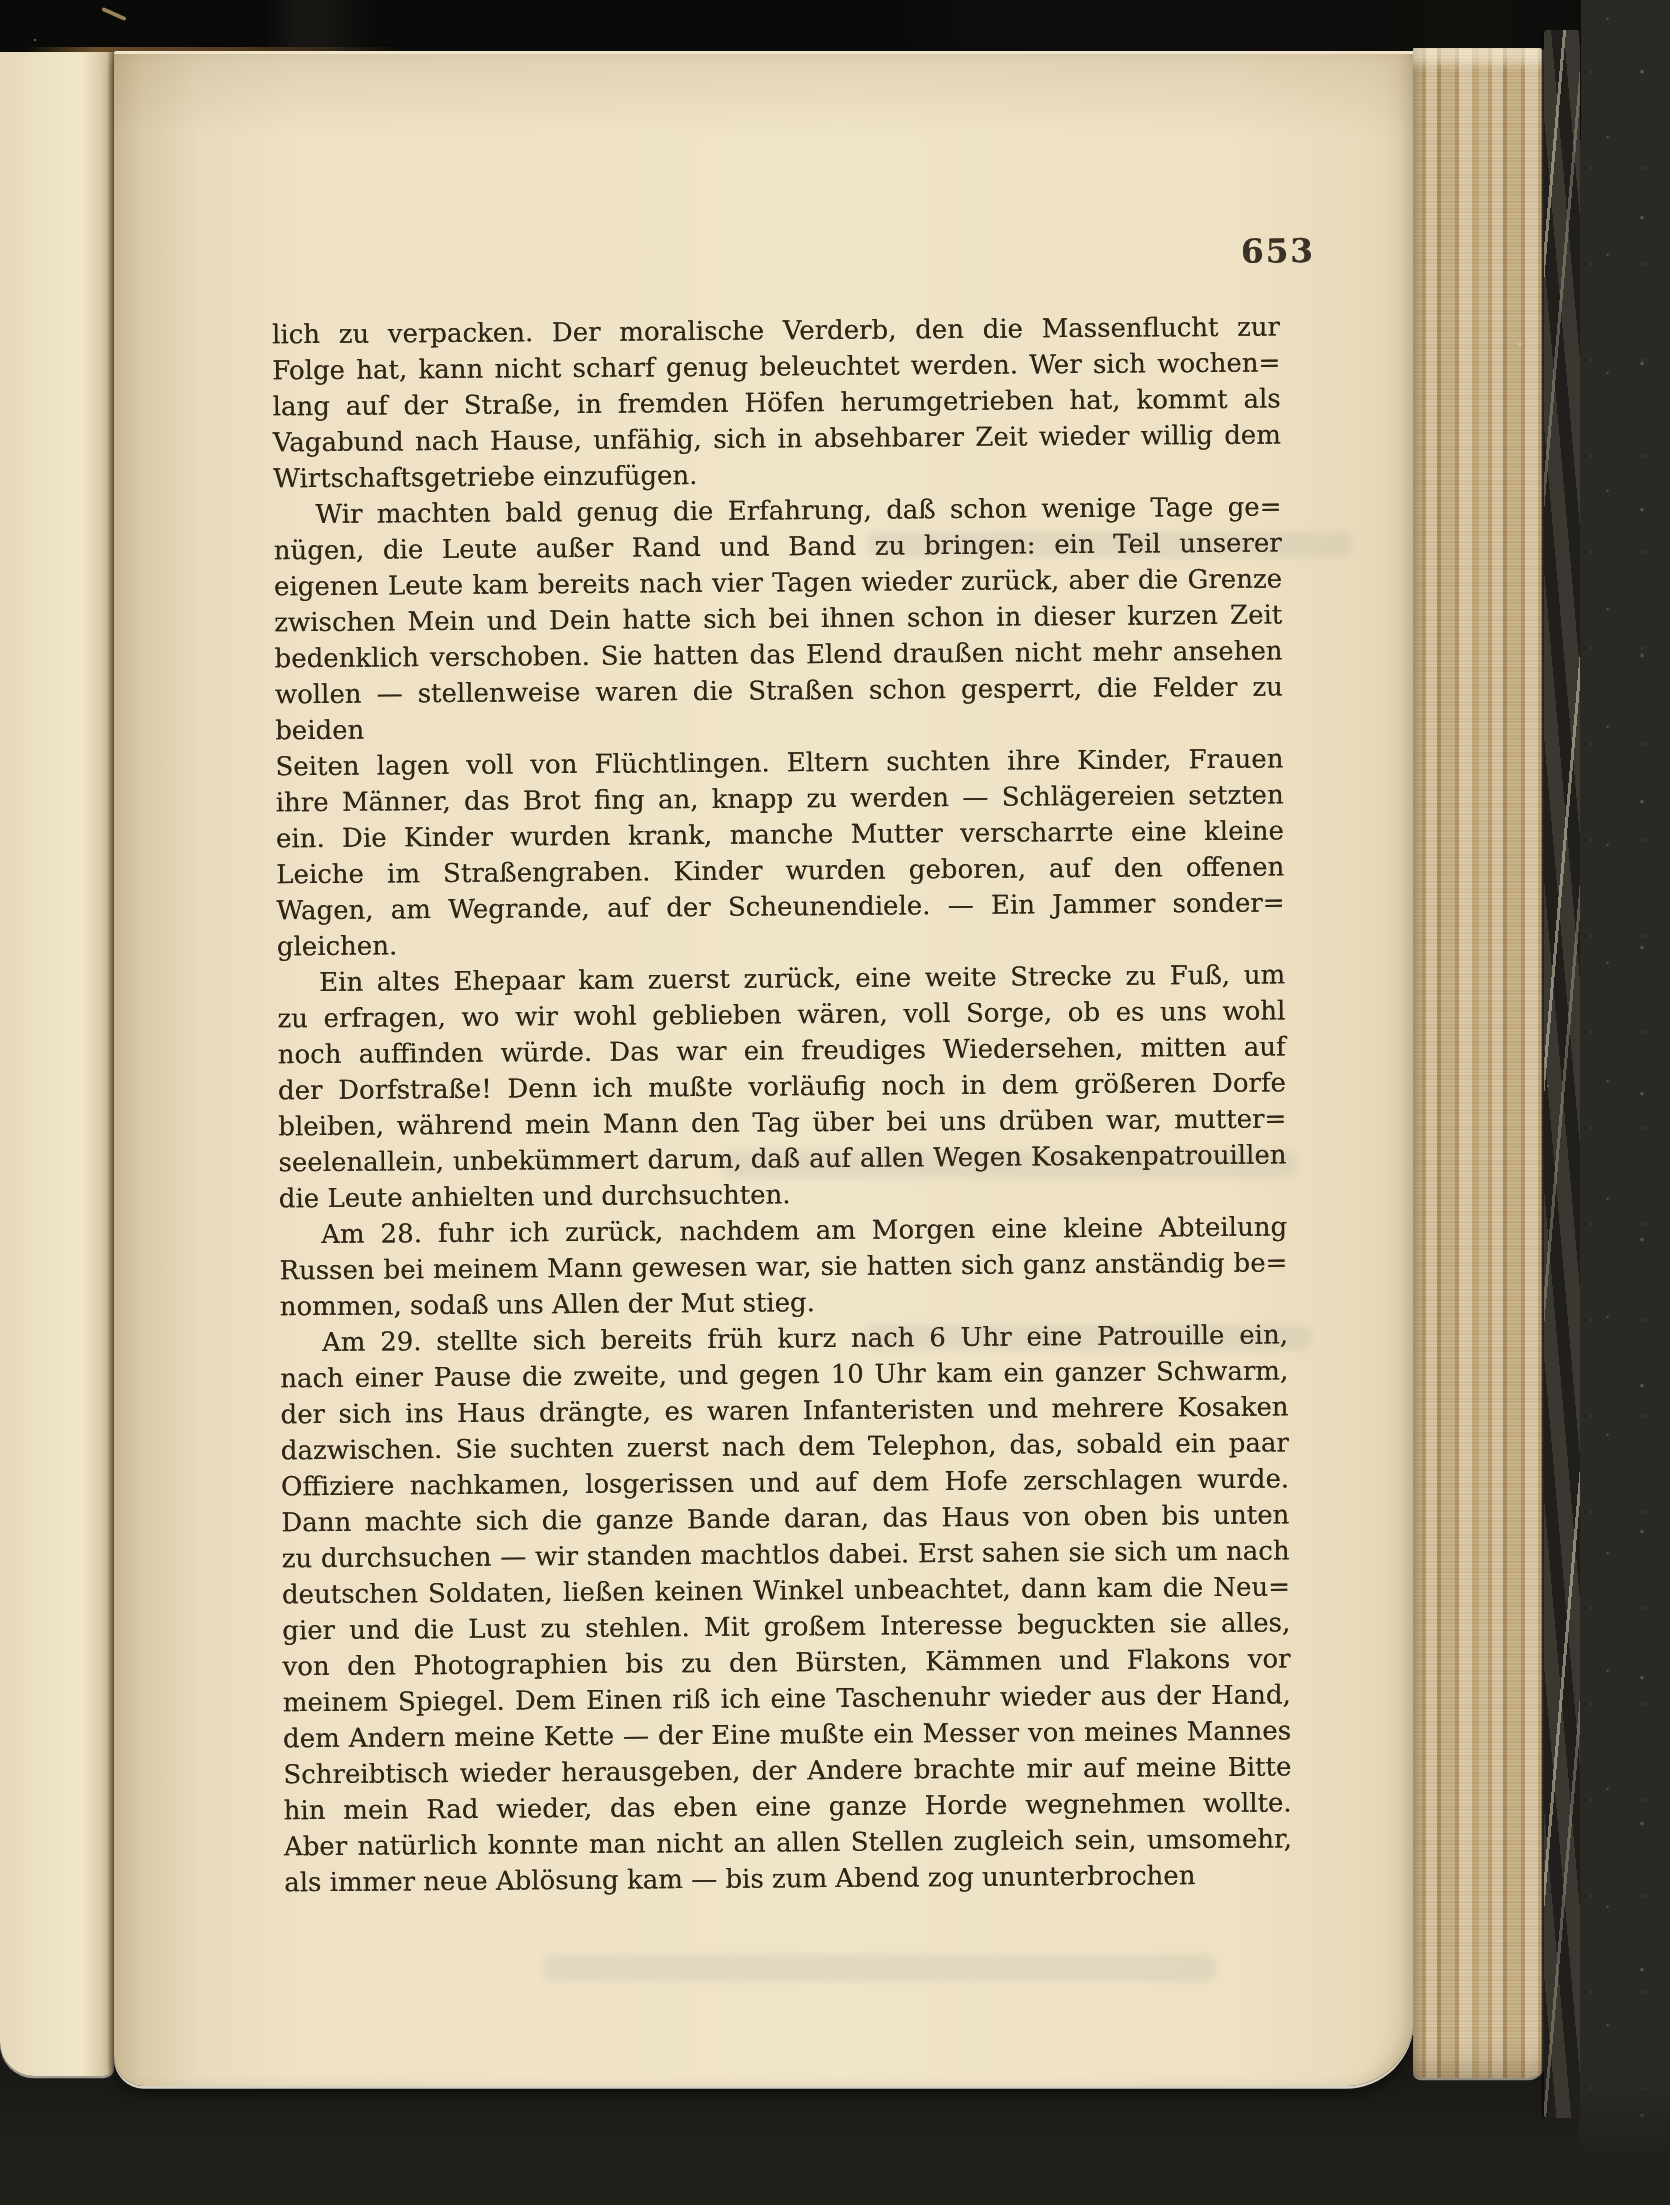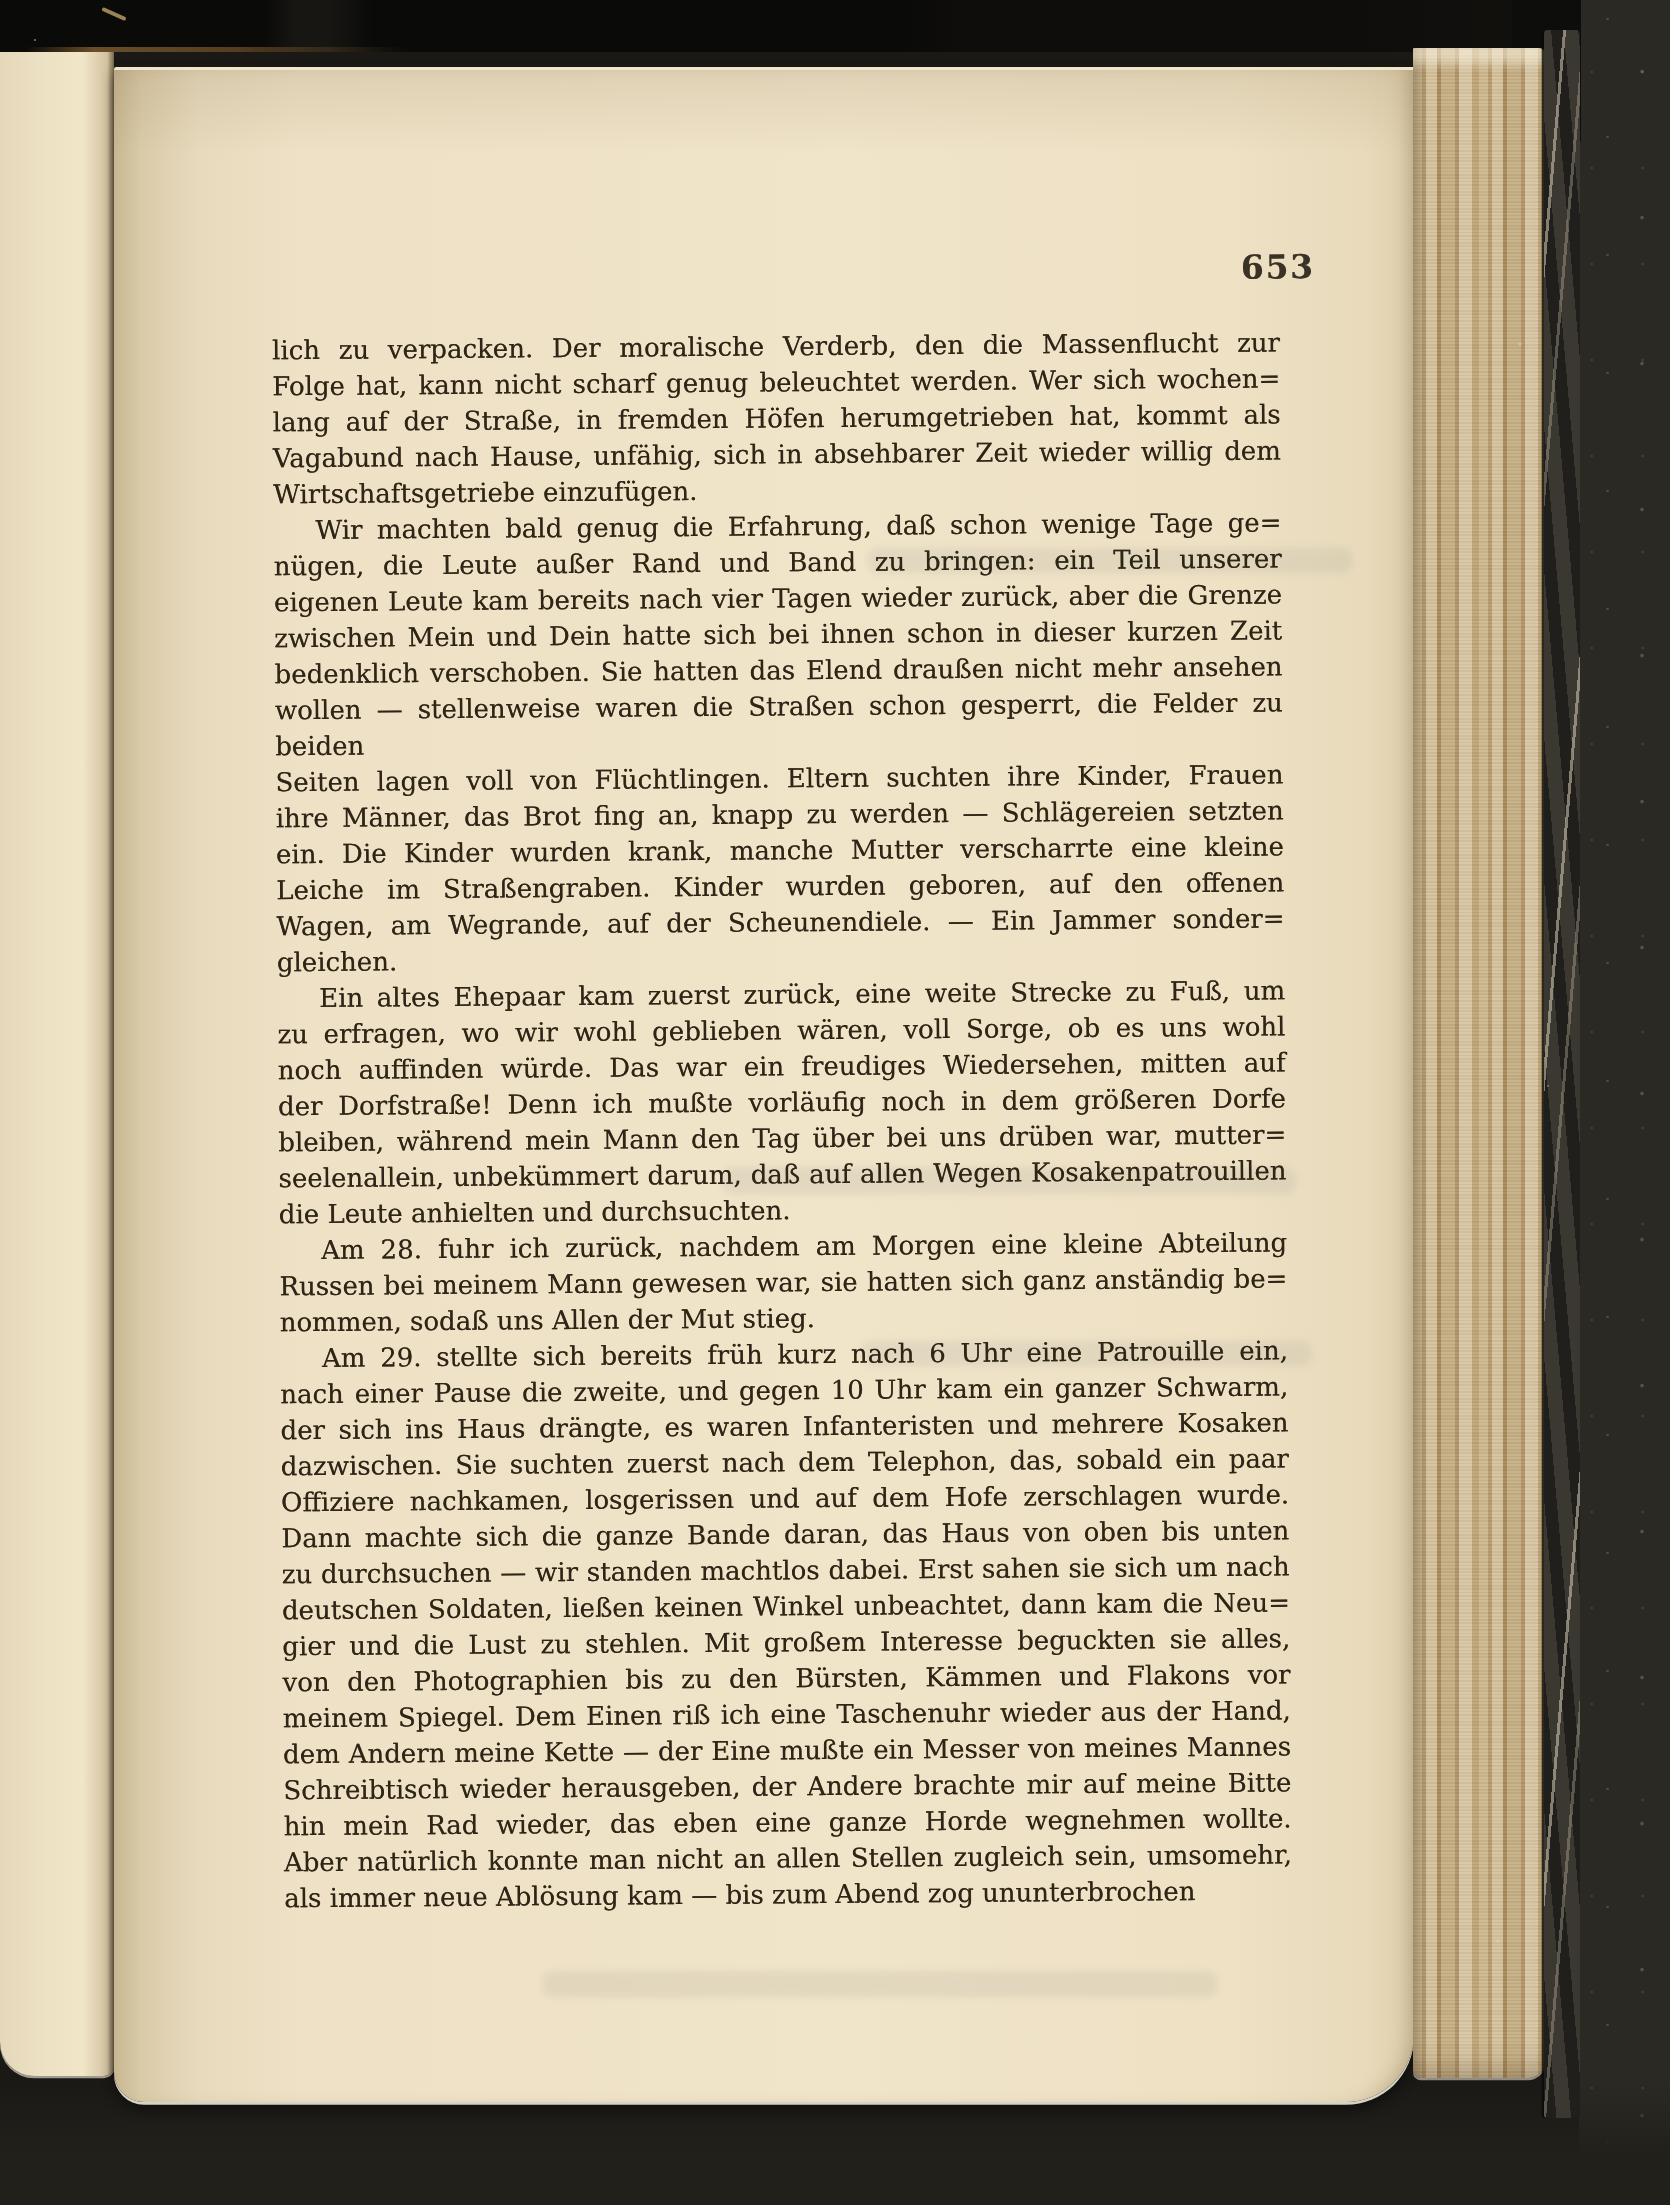--- a/index.html
+++ b/index.html
@@ -54,21 +54,21 @@
   }
   
   .left-edge{
     position:absolute;left:0;top:52px;width:114px;height:2024px;
     background:linear-gradient(90deg,#e4d7ba 0,#eee2c5 42%,#f2e6c9 72%,#d2c2a0 94%,#85755a 99%,#6e6048 100%);
     border-radius:0 0 10px 34px;
     box-shadow:0 2.3px 0 rgba(248,242,226,.6);
   }
   
   .page{
-    position:absolute;left:114px;top:67px;width:1300px;height:2032px;
+    position:absolute;left:114px;top:51px;width:1300px;height:2032px;
     background:
       linear-gradient(180deg, rgba(125,100,62,.14) 0, rgba(125,100,62,0) 84px),
       linear-gradient(90deg,#c7b691 0px,#d9caa8 26px,#e7dabd 84px,#eee1c5 186px,#f0e4c9 56%,#eee1c4 86%,#e8dabb 96%,#dfd0ae 100%);
     border-top:3.4px solid #f1e6cc;
     border-radius:2.3px 1.1px 68px 30px;
     box-shadow:0 2.8px 0 rgba(250,245,231,.85), 0 7.9px 12.4px rgba(0,0,0,.45),
       inset -14.6px 0 20px -11.3px rgba(92,72,42,.35);
   }
   
   .ghost{position:absolute;border-radius:11.3px;background:rgba(108,122,116,.10);filter:blur(3.9px);}

